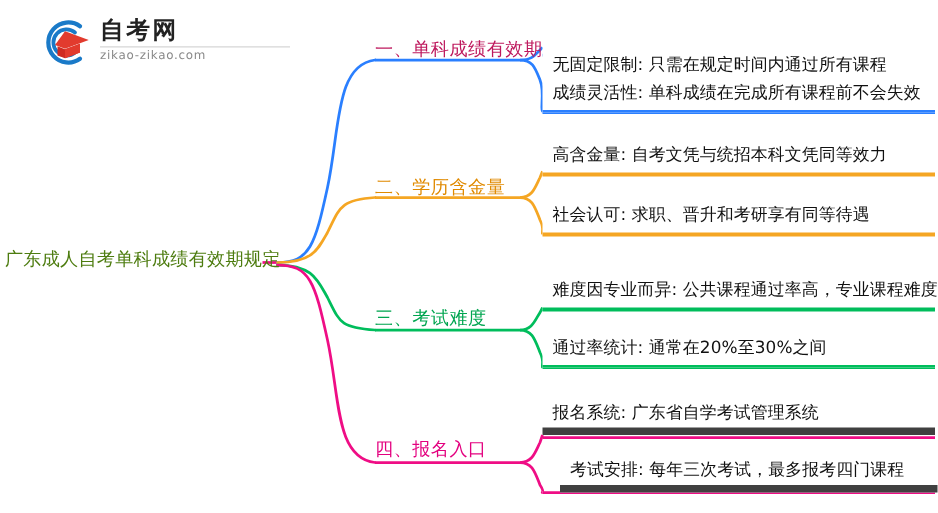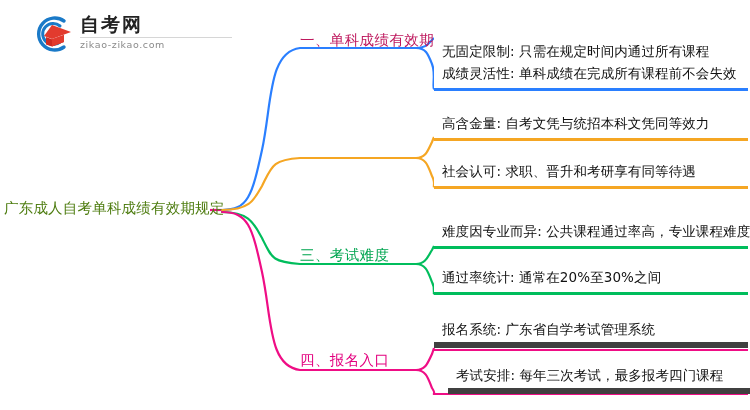--- a/index.html
+++ b/index.html
@@ -121,20 +121,21 @@
     <div class="logo-text">
       <div class="logo-cn">自考网</div>
       <div class="logo-rule"></div>
       <div class="logo-url">zikao-zikao.com</div>
     </div>
   </div>
 
   <div class="root">广东成人自考单科成绩有效期规定</div>
 
   <div class="branch b1">一、单科成绩有效期</div>
+  <div class="branch b2">二、学历含金量</div>
   <div class="branch b3">三、考试难度</div>
   <div class="branch b4">四、报名入口</div>
 
   <div class="leaf blue l1">无固定限制: 只需在规定时间内通过所有课程</div>
   <div class="leaf blue l2">成绩灵活性: 单科成绩在完成所有课程前不会失效</div>
   <div class="leaf orange l3">高含金量: 自考文凭与统招本科文凭同等效力</div>
   <div class="leaf orange l4">社会认可: 求职、晋升和考研享有同等待遇</div>
   <div class="leaf green l5">难度因专业而异: 公共课程通过率高，专业课程难度大</div>
   <div class="leaf green l6">通过率统计: 通常在20%至30%之间</div>
   <div class="leaf pink l7">报名系统: 广东省自学考试管理系统</div>

